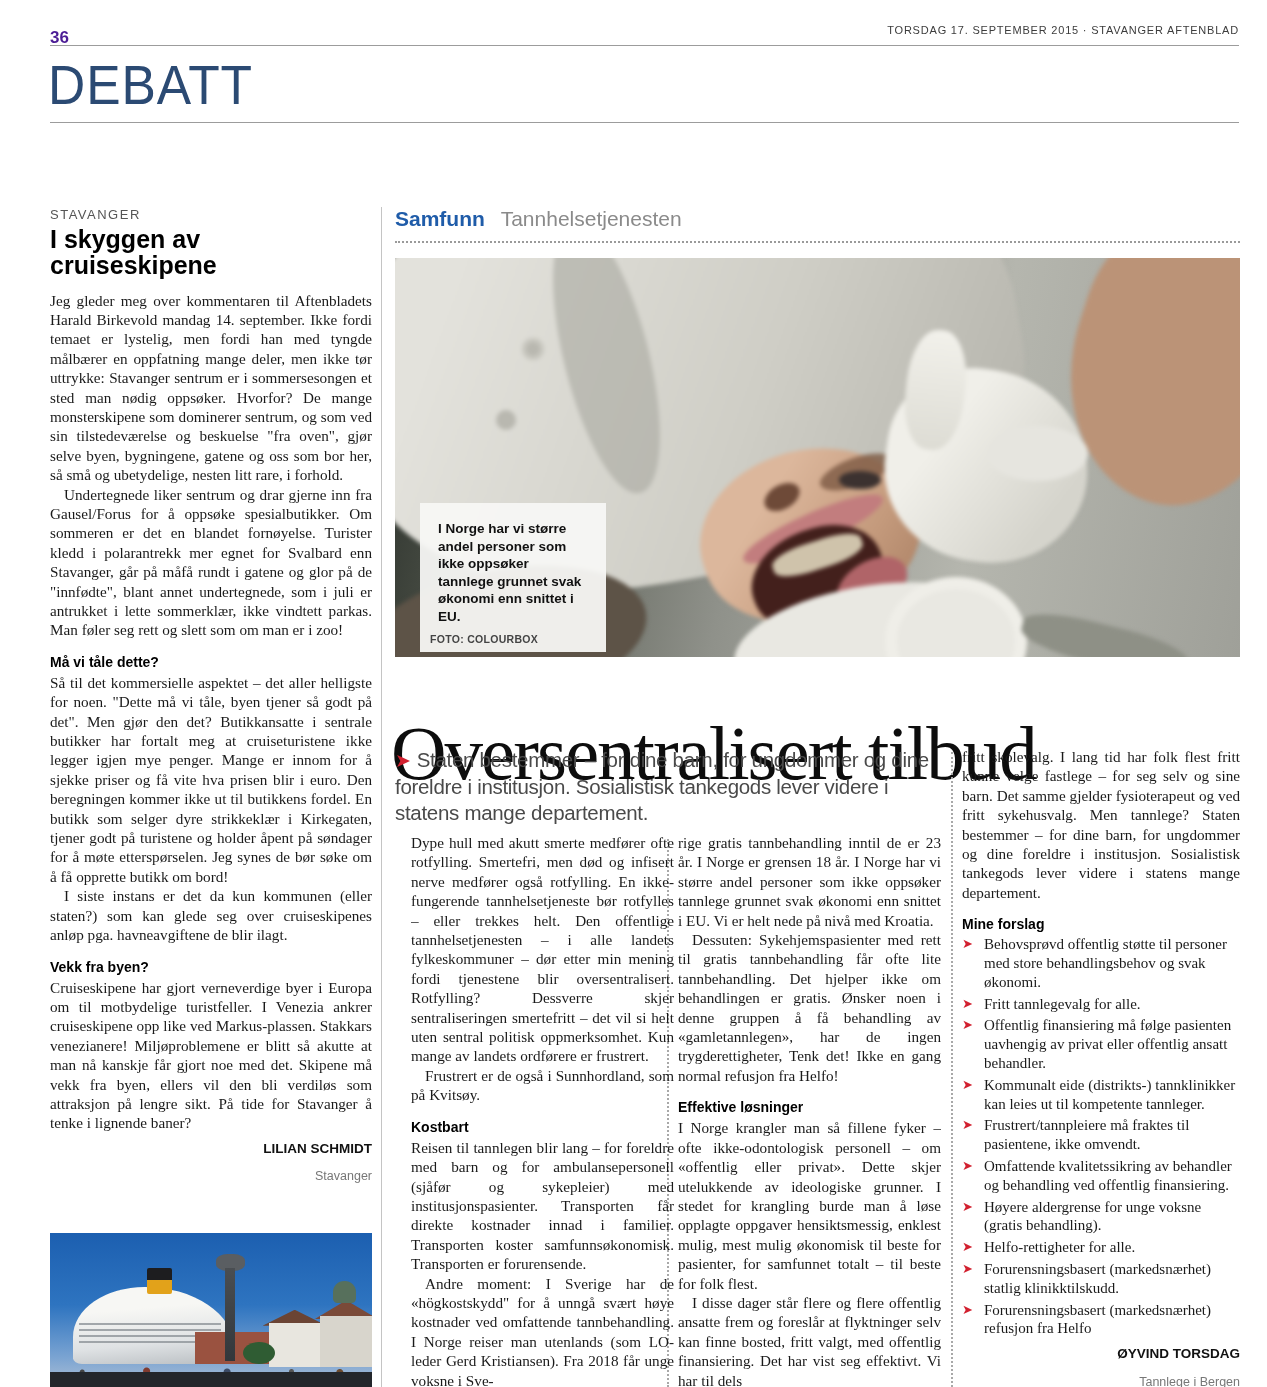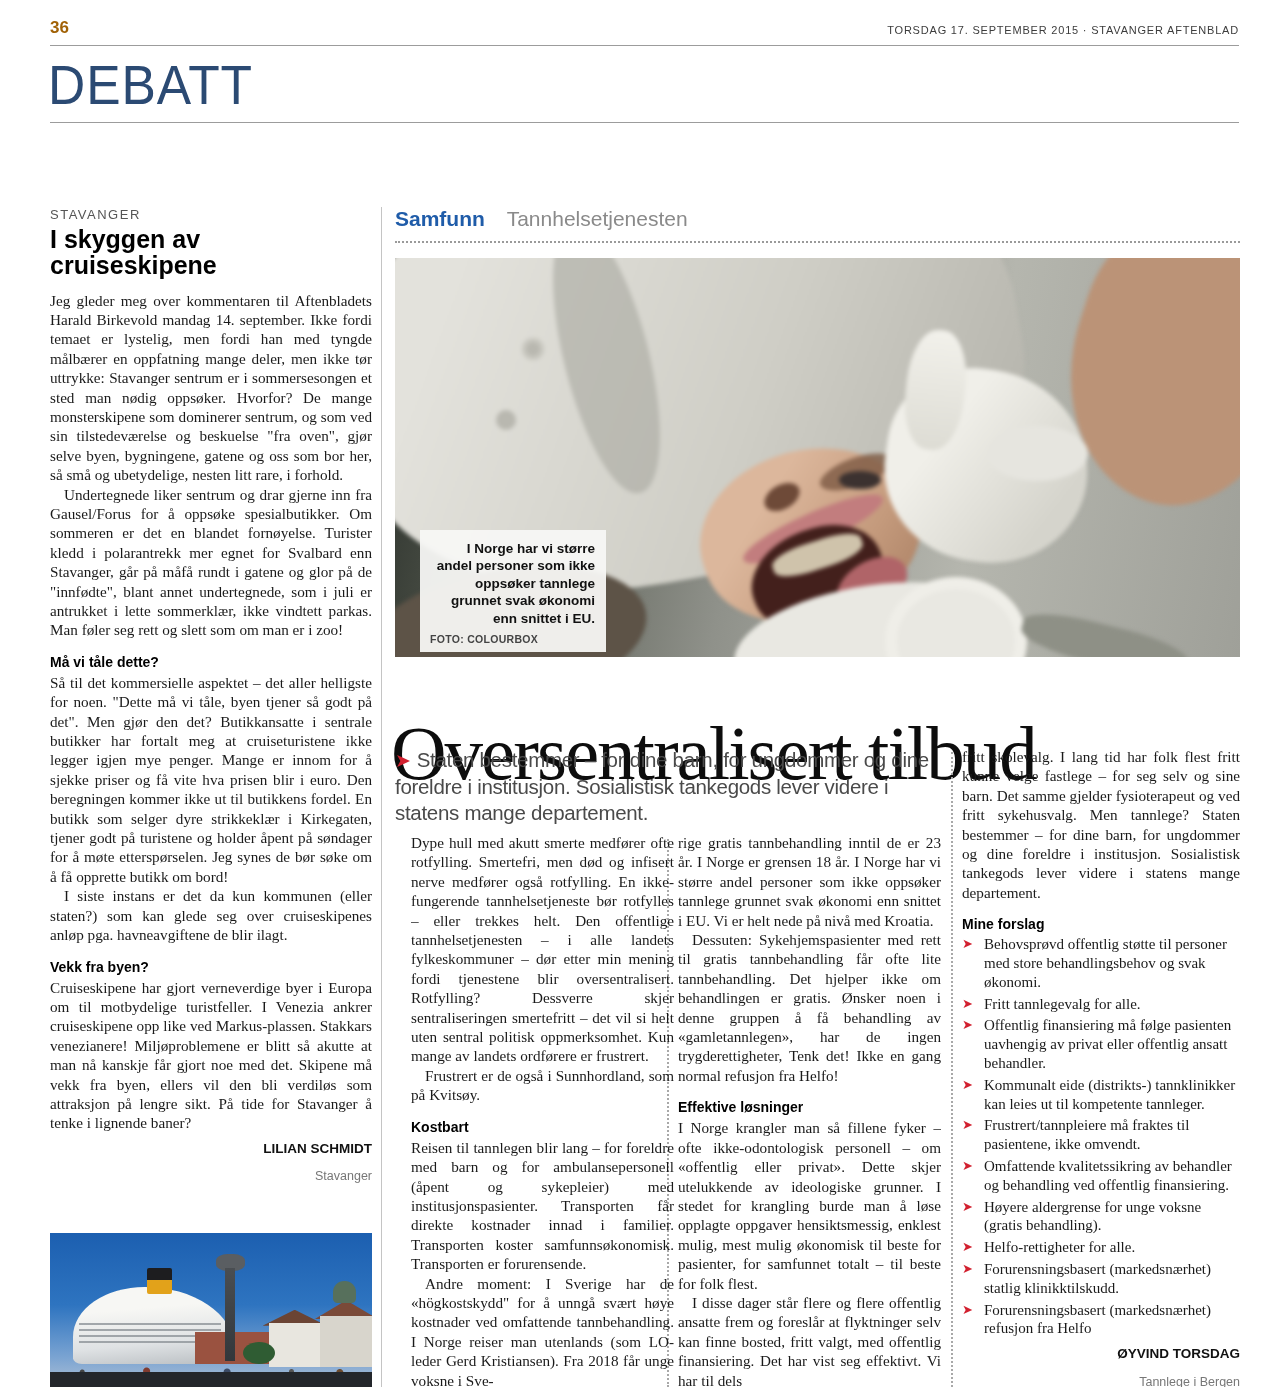--- a/index.html
+++ b/index.html
@@ -1,20 +1,20 @@
 <!DOCTYPE html>
 <html><head>
 <meta charset="utf-8">
 <style>
   html,body{margin:0;padding:0;background:#e8e8e8;}
   .page{position:relative;width:1267px;height:1387px;background:#ffffff;margin:0 auto;
         overflow:hidden;font-family:"Liberation Serif",serif;color:#1a1a1a;}
   
-  .pageno{position:absolute;left:50px;top:18px;font-family:"Liberation Sans",sans-serif;
-          font-weight:bold;font-size:17px;color:#a16207;}
+  .pageno{position:absolute;left:50px;top:28px;font-family:"Liberation Sans",sans-serif;
+          font-weight:bold;font-size:17px;color:#4c1d95;}
   .dateline{position:absolute;right:28px;top:24px;font-family:"Liberation Sans",sans-serif;
           font-size:11px;letter-spacing:.8px;color:#3c3c3c;}
   .rule-top{position:absolute;left:50px;right:28px;top:45px;border-top:1px solid #9c9c9c;}
   .section-title{position:absolute;left:48px;top:52px;font-family:"Liberation Sans",sans-serif;
           font-size:56px;font-weight:400;letter-spacing:1px;color:#2b4a73;
           transform:scaleX(.92);transform-origin:left;}
   .rule-2{position:absolute;left:50px;right:28px;top:122px;border-top:1px solid #9c9c9c;}
   
   .left-col{position:absolute;left:50px;top:207px;width:322px;height:1020px;overflow:hidden;}
   .kicker-small{font-family:"Liberation Sans",sans-serif;font-size:13px;letter-spacing:1.5px;
@@ -52,21 +52,21 @@
       radial-gradient(circle at 10% 50%,#444 2px,transparent 3px),
       radial-gradient(circle at 30% 40%,#803b30 3px,transparent 4px),
       radial-gradient(circle at 55% 50%,#3c4b66 3px,transparent 4px),
       radial-gradient(circle at 75% 45%,#555 2px,transparent 3px),
       radial-gradient(circle at 90% 55%,#6b4a2f 3px,transparent 4px);}
   
   .main{position:absolute;left:395px;top:207px;width:845px;height:1180px;}
   .m-kicker{position:absolute;left:0;top:0;width:100%;border-bottom:2px dotted #9a9a9a;
           padding-bottom:10px;font-family:"Liberation Sans",sans-serif;font-size:21px;}
   .m-kicker .k1{color:#1f5ca9;font-weight:bold;}
-  .m-kicker .k2{color:#8a8a8a;margin-left:16px;}
+  .m-kicker .k2{color:#8a8a8a;margin-left:10px;}
   
   .photo-dentist{position:absolute;left:0;top:51px;width:845px;height:399px;overflow:hidden;
           background:linear-gradient(100deg,#2c312c 0%,#4e5349 14%,#8f918a 42%,#b5b6ae 68%,#9fa099 100%);}
   .pd-art{position:absolute;inset:0;filter:blur(2px);}
   .pd{position:absolute;}
   .coat{left:-6%;top:-30%;width:80%;height:110%;background:linear-gradient(120deg,#e3e2dc 20%,#cfcec6 60%,#b5b4ac 95%);
         border-radius:45% 50% 40% 42%;transform:rotate(-10deg);}
   .coat-shadow{left:20%;top:-10%;width:10%;height:70%;background:#a9a8a0;border-radius:50%;transform:rotate(-14deg);opacity:.6;}
   .button1{left:15%;top:20%;width:22px;height:22px;background:#b9b8b0;border-radius:50%;box-shadow:inset 0 0 0 4px #c9c8c0;}
   .button2{left:12%;top:38%;width:20px;height:20px;background:#b9b8b0;border-radius:50%;}
@@ -86,21 +86,21 @@
   .knuckle{left:70%;top:42%;width:12%;height:14%;background:#e6e5df;border-radius:50%;}
   .arm-skin{left:80%;top:-8%;width:26%;height:70%;background:linear-gradient(110deg,#caa182,#b08а6a 70%);
         background-color:#bb9377;border-radius:40% 30% 50% 60%;transform:rotate(18deg);}
   .glove-low{left:40%;top:82%;width:34%;height:30%;background:#e9e8e2;border-radius:50% 50% 30% 30%;transform:rotate(-8deg);}
   .loop{left:58%;top:80%;width:14%;height:26%;border:12px solid #efeee8;border-radius:50%;background:transparent;}
   .tube{left:74%;top:92%;width:20%;height:10%;background:#8e9086;border-radius:40%;transform:rotate(14deg);}
   .shoulder-dark{left:-4%;top:78%;width:34%;height:34%;background:#5d5347;border-radius:50%;transform:rotate(-10deg);}
   
   .caption-box{position:absolute;left:25px;bottom:5px;width:166px;background:rgba(247,247,244,.95);
         padding:9px 10px 7px 10px;font-family:"Liberation Sans",sans-serif;}
-  .caption-text{font-size:13.5px;font-weight:bold;line-height:17.5px;color:#111;margin:1px;text-align:right;}
+  .caption-text{font-size:13.5px;font-weight:bold;line-height:17.5px;color:#111;margin:8px;}
   .caption-credit{font-size:10.5px;font-weight:bold;color:#444;margin:6px 0 0 0;letter-spacing:.3px;}
   
   .m-headline{position:absolute;left:-4px;top:450px;width:100%;font-family:"Liberation Serif",serif;
         font-size:77px;font-weight:500;letter-spacing:-2px;color:#0d0d0d;white-space:nowrap;}
   .m-lead{position:absolute;left:0;top:540px;width:552px;font-family:Liberation Sans, sans-serif;
         font-size:20.5px;line-height:26px;color:#4a4a4a;letter-spacing:-.3px;}
   .m-lead .arrow{color:#d2202f;font-size:19px;margin-right:6px;}
   
   .mcol{position:absolute;overflow:hidden;}
   .col1{left:16px;top:626px;width:263px;height:554px;}
@@ -200,21 +200,21 @@
       <span class="arrow">➤</span><span>Staten bestemmer – for dine barn, for ungdommer og dine foreldre i institusjon. Sosialistisk tankegods lever videre i statens mange departement.</span>
     </div>
 
     <div class="dotted-v dv1"></div>
     <div class="dotted-v dv2"></div>
 
     <div class="mcol col1">
       <p class="body-p">Dype hull med akutt smerte medfører ofte rotfylling. Smertefri, men død og infisert nerve medfører også rotfylling. En ikke-fungerende tannhelsetjeneste bør rotfylles – eller trekkes helt. Den offentlige tannhelsetjenesten – i alle landets fylkeskommuner – dør etter min mening fordi tjenestene blir oversentralisert. Rotfylling? Dessverre skjer sentraliseringen smertefritt – det vil si helt uten sentral politisk oppmerksomhet. Kun mange av landets ordførere er frustrert.</p>
       <p class="body-p ind">Frustrert er de også i Sunnhordland, som på Kvitsøy.</p>
       <h3 class="subhead">Kostbart</h3>
-      <p class="body-p">Reisen til tannlegen blir lang – for foreldre med barn og for ambulansepersonell (åpent og sykepleier) med institusjonspasienter. Transporten får direkte kostnader innad i familier. Transporten koster samfunnsøkonomisk. Transporten er forurensende.</p>
+      <p class="body-p">Reisen til tannlegen blir lang – for foreldre med barn og for ambulansepersonell (sjåfør og sykepleier) med institusjonspasienter. Transporten får direkte kostnader innad i familier. Transporten koster samfunnsøkonomisk. Transporten er forurensende.</p>
       <p class="body-p ind">Andre moment: I Sverige har de «högkostskydd" for å unngå svært høye kostnader ved omfattende tannbehandling. I Norge reiser man utenlands (som LO-leder Gerd Kristiansen). Fra 2018 får unge voksne i Sve-</p>
     </div>
 
     <div class="mcol col2">
       <p class="body-p">rige gratis tannbehandling inntil de er 23 år. I Norge er grensen 18 år. I Norge har vi større andel personer som ikke oppsøker tannlege grunnet svak økonomi enn snittet i EU. Vi er helt nede på nivå med Kroatia.</p>
       <p class="body-p ind">Dessuten: Sykehjemspasienter med rett til gratis tannbehandling får ofte lite tannbehandling. Det hjelper ikke om behandlingen er gratis. Ønsker noen i denne gruppen å få behandling av «gamletannlegen», har de ingen trygderettigheter, Tenk det! Ikke en gang normal refusjon fra Helfo!</p>
       <h3 class="subhead">Effektive løsninger</h3>
       <p class="body-p">I Norge krangler man så fillene fyker – ofte ikke-odontologisk personell – om «offentlig eller privat». Dette skjer utelukkende av ideologiske grunner. I stedet for krangling burde man å løse opplagte oppgaver hensiktsmessig, enklest mulig, mest mulig økonomisk til beste for pasienter, for samfunnet totalt – til beste for folk flest.</p>
       <p class="body-p ind">I disse dager står flere og flere offentlig ansatte frem og foreslår at flyktninger selv kan finne bosted, fritt valgt, med offentlig finansiering. Det har vist seg effektivt. Vi har til dels</p>
     </div>

